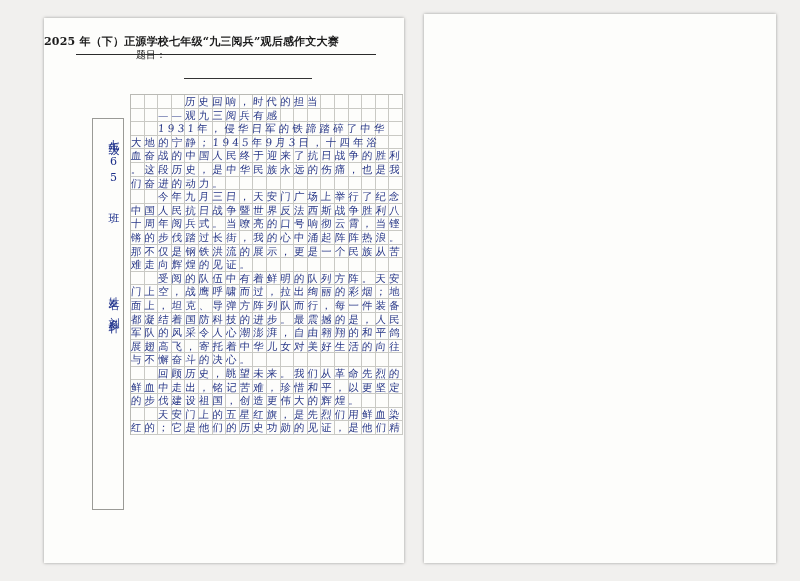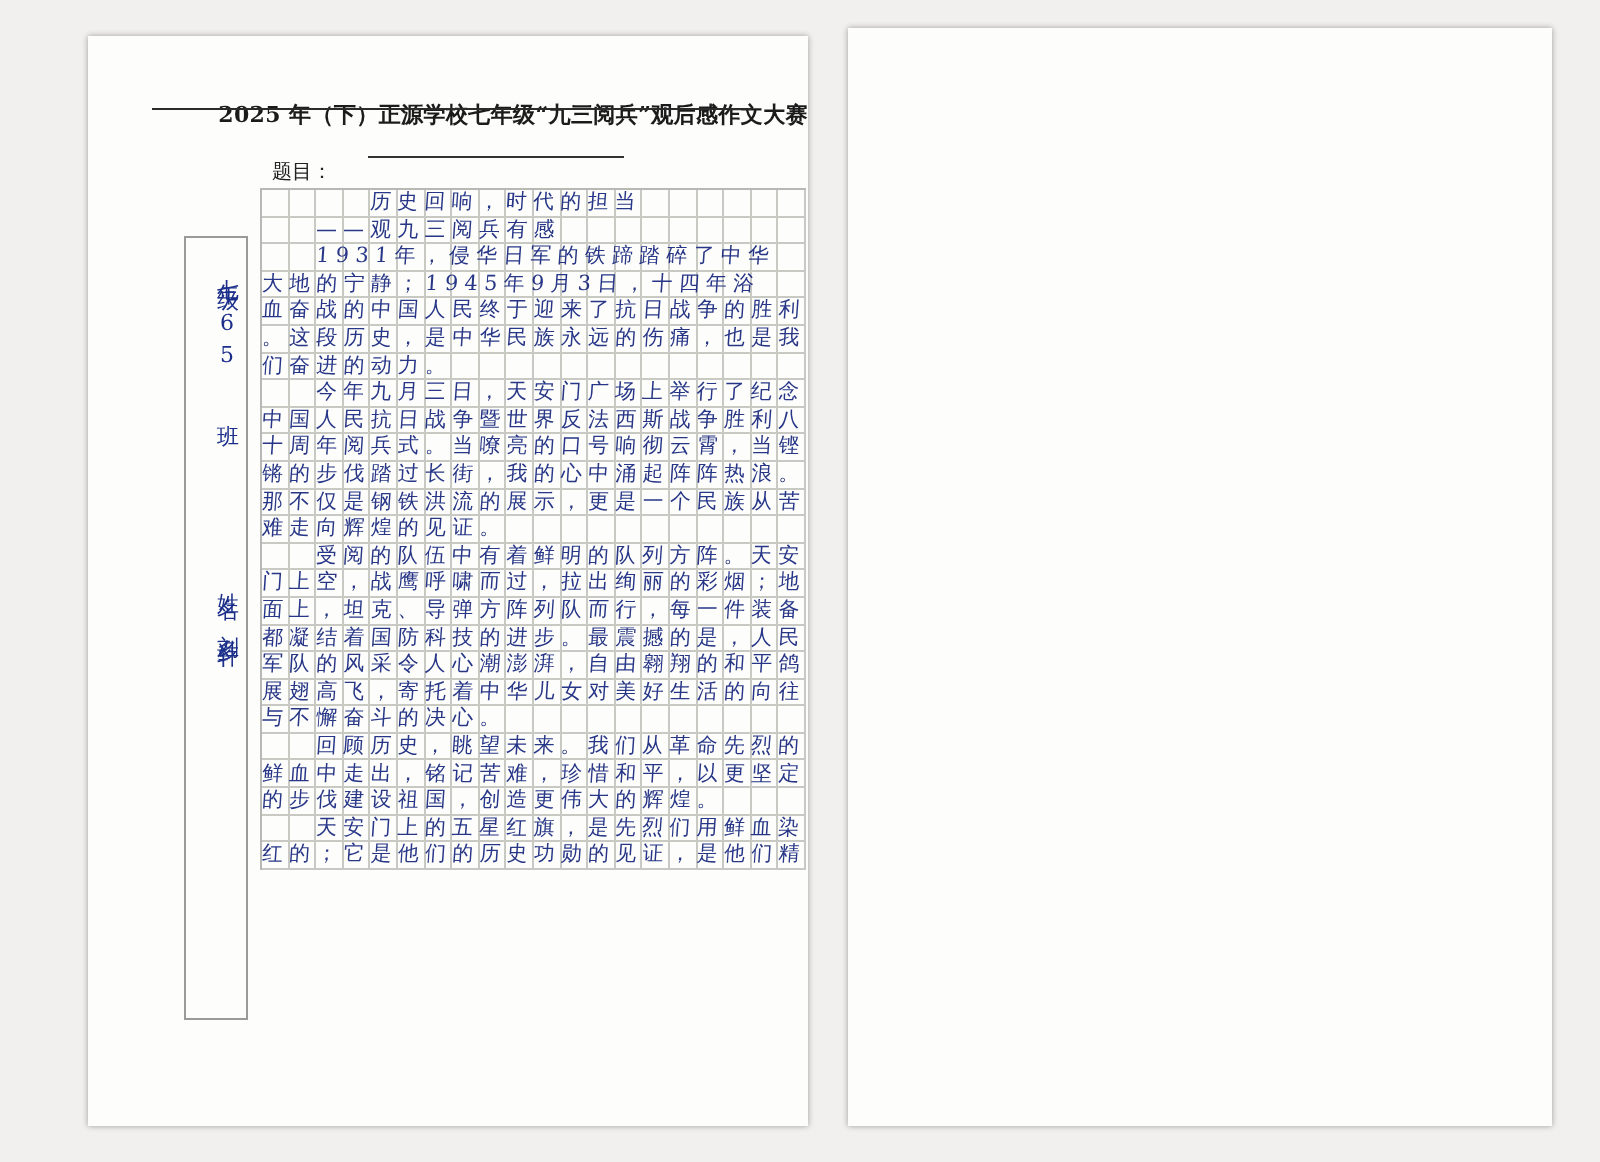--- a/index.html
+++ b/index.html
@@ -18,31 +18,30 @@
     position:absolute;
     background:#fdfdfb;
     box-shadow:0 0 3px rgba(0,0,0,.35);
   }
   .sheet-left{left:44px;top:18px;width:360px;height:545px;}
   .sheet-right{left:424px;top:14px;width:352px;height:549px;}
 
   
   .title{
     position:absolute;left:0;top:16px;width:100%;
-    text-align:right;
+    text-align:left;
     font-family:"DejaVu Serif","Liberation Serif",serif;
     font-weight:bold;font-size:11px;color:#1b1b1b;
     letter-spacing:.2px;
-    margin-top:16px;
   }
   .title-rule{
     position:absolute;left:32px;top:36px;width:300px;height:1px;background:#2b2b2b;
   }
   .subject-line{
-    position:absolute;left:92px;top:61px;
+    position:absolute;left:92px;top:30px;
     font-family:Liberation Mono, monospace;
     font-size:10px;color:#222;
   }
   .subject-underline{
     position:absolute;left:140px;top:60px;width:128px;
     border-bottom:1px solid #333;height:0;
   }
 
   
   .side-box{

